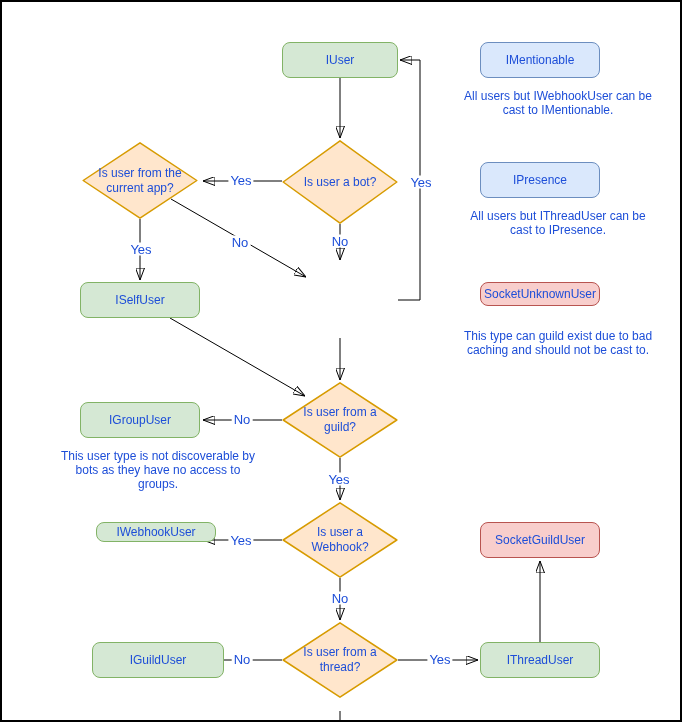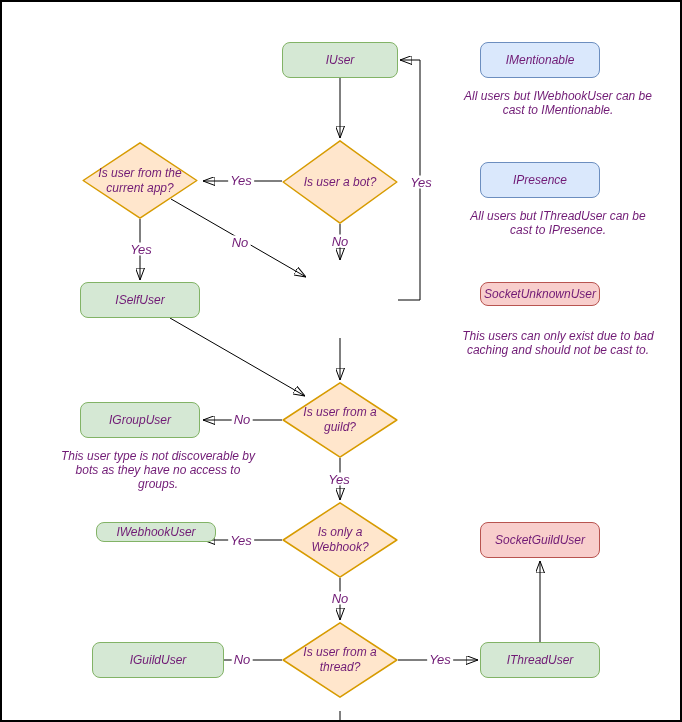--- a/index.html
+++ b/index.html
@@ -1,20 +1,19 @@
 <!DOCTYPE html>
 <html style="--green-fill: #d5e8d4; --green-stroke: #82b366; --orange-fill: #ffe6cc; --orange-stroke: #d79b00; --blue-fill: #dae8fc; --blue-stroke: #6c8ebf; --red-fill: #f8cecc; --red-stroke: #b85450; --edge-color: #000000; --background: #ffffff;"><head>
 <meta charset="utf-8">
 <style>
   html,body { margin:0; padding:0; background:#fff; }
   .canvas {
     position:relative; width:682px; height:722px; background:#ffffff;
-    font-family:"Liberation Sans","DejaVu Sans",sans-serif; color:#701a75;
+    font-family:"Liberation Sans","DejaVu Sans",sans-serif; color:#1d4ed8;
     overflow:hidden;
-    font-style:italic;
   }
   .frame { position:absolute; inset:0; border:2px solid #000; pointer-events:none; z-index:5; }
   .edges { position:absolute; left:0; top:0; z-index:0; }
   .edges path, .edges line { stroke:#000; stroke-width:1; fill:none; }
   .node {
     position:absolute; border:1px solid; border-radius:8px;
     display:flex; align-items:center; justify-content:center;
     font-size:12px; text-align:center; z-index:1; box-sizing:border-box;
   }
   .node.green { background:var(--green-fill,#d5e8d4); border-color:var(--green-stroke,#82b366); }
@@ -117,21 +116,21 @@
     <svg viewBox="0 0 100 100" preserveAspectRatio="none">
         <polygon points="50,1 99,50 50,99 1,50"></polygon>
       </svg>
     <span class="lbl">Is user from a
 guild?</span>
   </div>
   <div class="diamond" style="left:282px;top:502px;width:116px;height:76px">
     <svg viewBox="0 0 100 100" preserveAspectRatio="none">
         <polygon points="50,1 99,50 50,99 1,50"></polygon>
       </svg>
-    <span class="lbl">Is only a
+    <span class="lbl">Is user a
 Webhook?</span>
   </div>
   <div class="diamond" style="left:282px;top:622px;width:116px;height:76px">
     <svg viewBox="0 0 100 100" preserveAspectRatio="none">
         <polygon points="50,1 99,50 50,99 1,50"></polygon>
       </svg>
     <span class="lbl">Is user from a
 thread?</span>
   </div>
 
@@ -144,18 +143,18 @@
   <span class="elabel" style="left:339px;top:479px">Yes</span>
   <span class="elabel" style="left:241px;top:540px">Yes</span>
   <span class="elabel" style="left:340px;top:598px">No</span>
   <span class="elabel" style="left:242px;top:659px">No</span>
   <span class="elabel" style="left:440px;top:659px">Yes</span>
 
   <div class="note" style="left:540px;top:89px">All users but IWebhookUser can be
 cast to IMentionable.</div>
   <div class="note" style="left:540px;top:209px">All users but IThreadUser can be
 cast to IPresence.</div>
-  <div class="note" style="left:540px;top:329px">This users can only exist due to bad
+  <div class="note" style="left:540px;top:329px">This type can guild exist due to bad
 caching and should not be cast to.</div>
   <div class="note" style="left:140px;top:449px">This user type is not discoverable by
 bots as they have no access to
 groups.</div>
 </div>
 
 </body></html>

